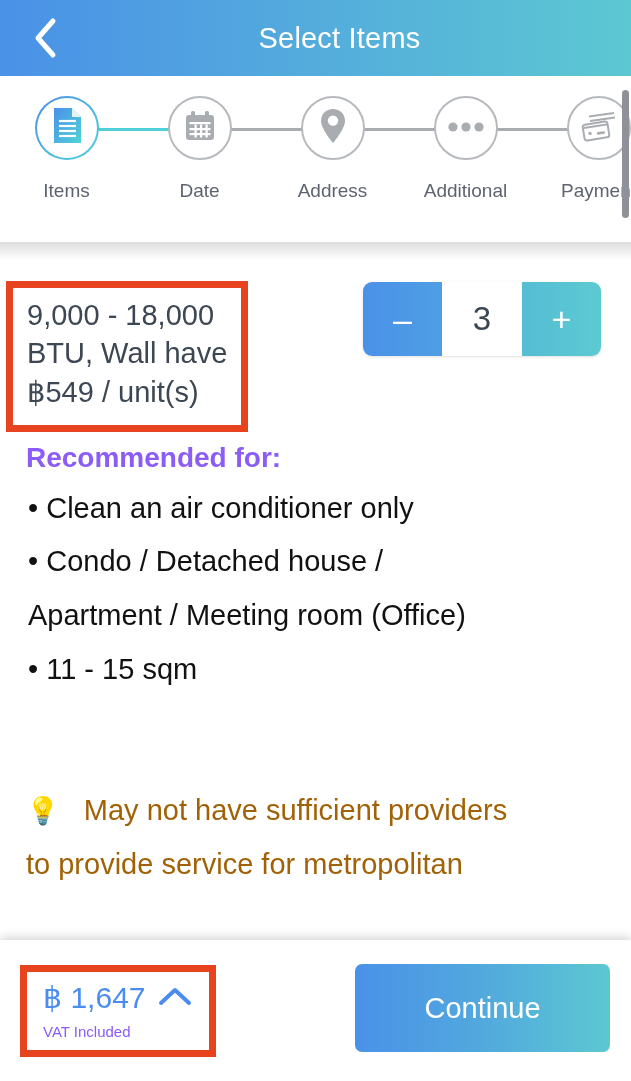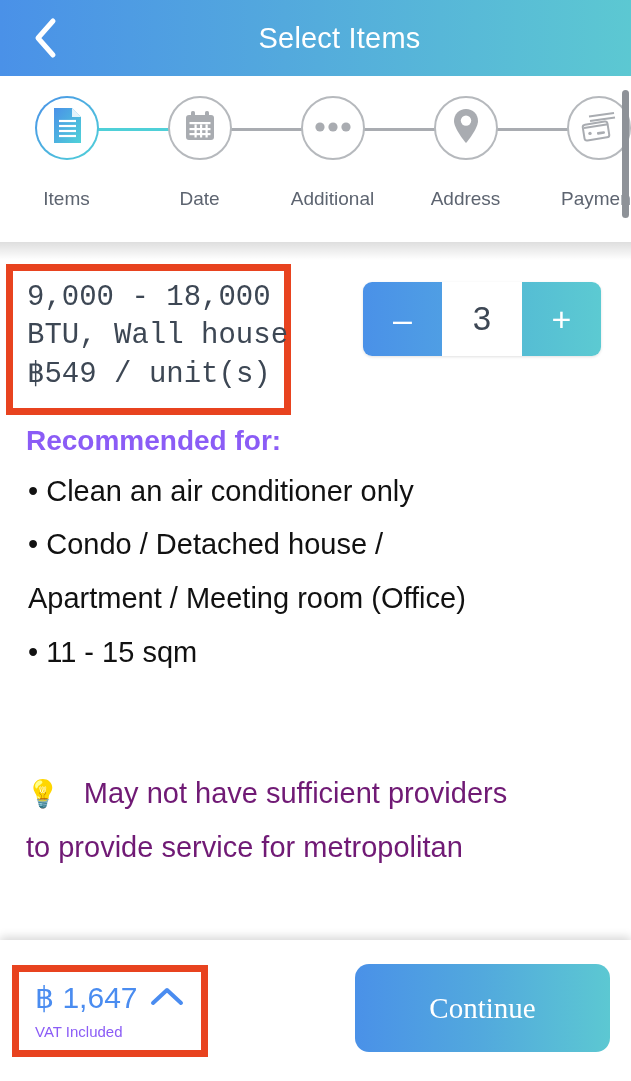--- a/index.html
+++ b/index.html
@@ -94,21 +94,21 @@
     position: relative;
     z-index: 2;
   }
   .step.active .step-circle {
     border: 2px solid transparent;
     background:
       linear-gradient(#fff,#fff) padding-box,
       linear-gradient(135deg, #4a91e8, #4fd2d8) border-box;
   }
   .step-label {
-    margin-top: 28px;
+    margin-top: 20px;
     font-size: 19px;
     color: #5d6470;
     white-space: nowrap;
   }
   .connector {
     position: absolute;
     top: 52px;
     height: 3px;
     background: #a9acb1;
     z-index: 1;
@@ -140,24 +140,23 @@
     display: flex;
     align-items: flex-start;
     justify-content: space-between;
     padding: 0 20px 0 0;
   }
 
   
   .hl-box { border: 7px solid #e8431f; }
 
   .item-desc {
-    margin: 4px 0 0 6px;
+    margin: 21px 0 0 6px;
     padding: 8px 14px 14px 14px;
     max-width: 285px;
-    font-family: Liberation Mono, monospace;
   }
   .item-desc .line {
     font-size: 29px;
     color: #3d4754;
     line-height: 1.32;
     white-space: nowrap;
   }
 
   .qty-stepper {
     margin-top: 22px;
@@ -199,40 +198,40 @@
   .rec-item {
     font-size: 29px;
     color: #111111;
     line-height: 1.85;
     white-space: nowrap;
   }
 
   .notice {
     margin: 88px 0 0 26px;
     font-size: 29px;
-    color: #701a75;
+    color: #a16207;
     line-height: 1.85;
     white-space: nowrap;
   }
   .bulb { font-size: 27px; }
 
   
   .bottom-bar {
     position: absolute;
     left: 0; bottom: 0;
     width: 631px;
     height: 141px;
     background: #ffffff;
     box-shadow: 0 -3px 9px rgba(0,0,0,0.16);
     display: flex;
     align-items: center;
     z-index: 8;
   }
   .total-box {
-    margin-left: 12px;
+    margin-left: 20px;
     padding: 8px 16px 10px 16px;
     min-width: 196px;
     background: #ffffff;
   }
   .total-amount {
     display: flex;
     align-items: center;
     gap: 12px;
     color: #4a8cf0;
     font-size: 30px;
@@ -243,25 +242,25 @@
     font-size: 15px;
     color: #8b5cf6;
   }
   .continue-btn {
     position: absolute;
     right: 21px;
     top: 24px;
     width: 255px;
     height: 88px;
     border: none;
-    border-radius: 14px;
+    border-radius: 7px;
     background: linear-gradient(to right, #4a91e8 0%, #52a9dd 50%, #5cc8d2 100%);
     color: #ffffff;
     font-size: 29px;
-    font-family: Liberation Serif, serif;
+    font-family: Liberation Sans, sans-serif;
     cursor: pointer;
   }
 </style>
 </head>
 <body>
 
 <div id="app">
 
   <div class="header">
     <div class="back-btn">
@@ -323,40 +322,40 @@
               </g>
             </svg>
           </span>
         </div>
         <div class="step-label">Date</div>
       </div>
 
       <div class="step">
         <div class="step-circle">
           <span>
+            <svg width="26" height="36" viewBox="0 0 26 36" fill="#a9acb1">
+              <path d="M13 1 C6 1 1 6.4 1 13 C1 21 13 35 13 35 C13 35 25 21 25 13 C25 6.4 20 1 13 1 Z"></path>
+              <circle cx="13" cy="12.6" r="5.2" fill="#ffffff"></circle>
+            </svg>
+          </span>
+        </div>
+        <div class="step-label">Address</div>
+      </div>
+
+      <div class="step">
+        <div class="step-circle">
+          <span>
             <svg width="36" height="12" viewBox="0 0 36 12" fill="#a9acb1">
               <circle cx="5" cy="6" r="4.6"></circle>
               <circle cx="18" cy="6" r="4.6"></circle>
               <circle cx="31" cy="6" r="4.6"></circle>
             </svg>
           </span>
         </div>
         <div class="step-label">Additional</div>
-      </div>
-
-      <div class="step">
-        <div class="step-circle">
-          <span>
-            <svg width="26" height="36" viewBox="0 0 26 36" fill="#a9acb1">
-              <path d="M13 1 C6 1 1 6.4 1 13 C1 21 13 35 13 35 C13 35 25 21 25 13 C25 6.4 20 1 13 1 Z"></path>
-              <circle cx="13" cy="12.6" r="5.2" fill="#ffffff"></circle>
-            </svg>
-          </span>
-        </div>
-        <div class="step-label">Address</div>
       </div>
 
       <div class="step">
         <div class="step-circle">
           <span>
             <svg width="38" height="32" viewBox="0 0 38 32">
               <g stroke="#a9acb1" stroke-width="2" fill="none">
                 <rect x="3.5" y="13" width="25" height="16" rx="2.6" transform="rotate(-9 16 21)"></rect>
                 <line x1="4" y1="18" x2="28" y2="14.2"></line>
                 <path d="M9 6.5 L34 3"></path>
@@ -376,21 +375,21 @@
     <div class="stepper-scrollbar"></div>
   </div>
   <div class="stepper-shadow"></div>
 
   <div class="content">
 
     <div class="item-row">
 
       <div class="item-desc hl-box">
         <div class="line">9,000 - 18,000</div>
-        <div class="line">BTU,  Wall house</div>
+        <div class="line">BTU,  Wall have</div>
         <div class="line">฿549 / unit(s)</div>
       </div>
 
       <div class="qty-stepper">
         <div class="qty-btn qty-minus">–</div>
         <div class="qty-value">3</div>
         <div class="qty-btn qty-plus">+</div>
       </div>
 
     </div>

